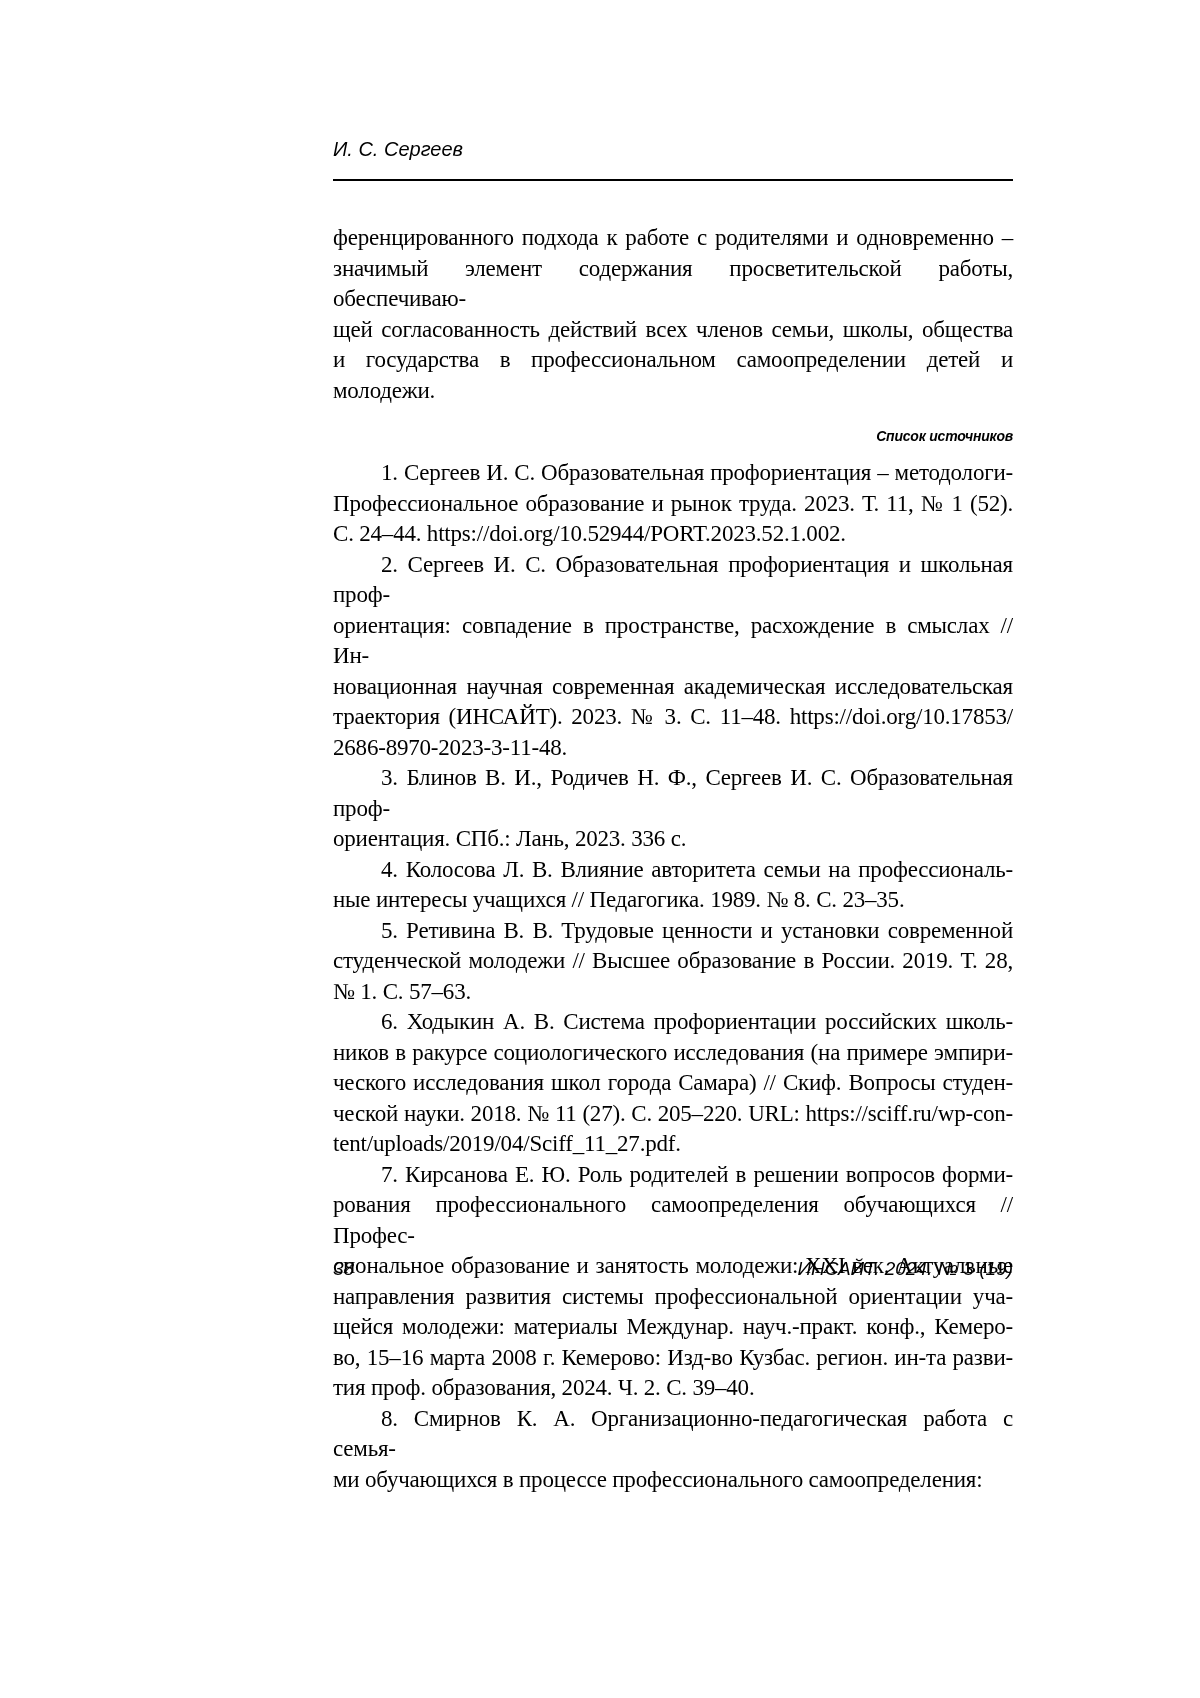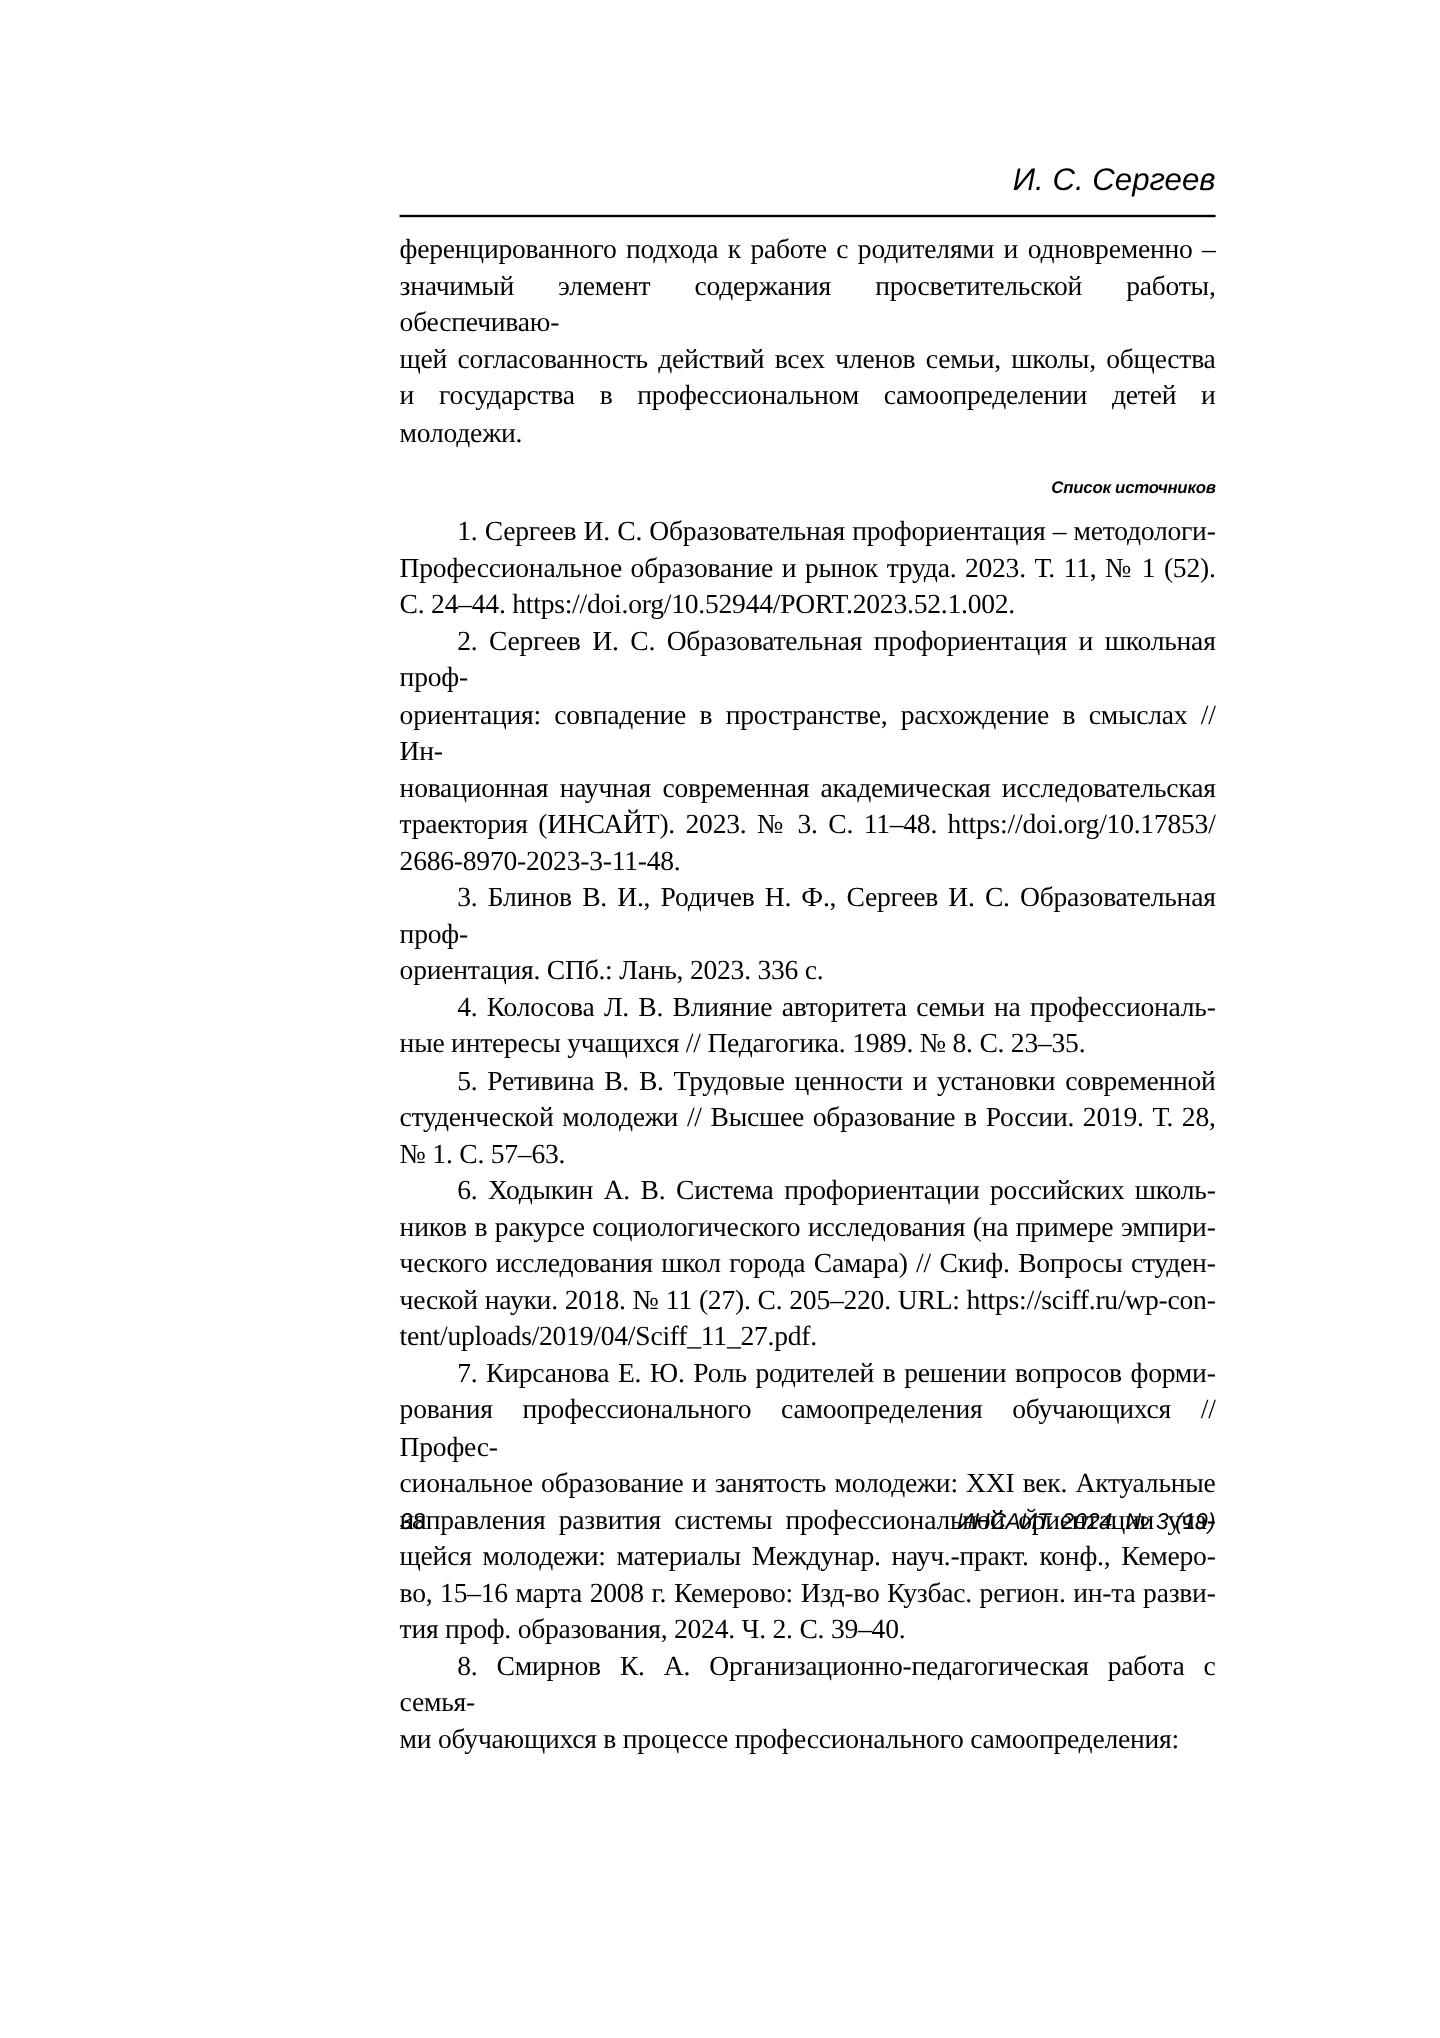--- a/index.html
+++ b/index.html
@@ -11,33 +11,33 @@
     color: #000000;
     overflow: hidden;
   }
   .content {
     position: absolute;
     left: 333px;
     top: 138px;
     width: 680px;
   }
   .running-head {
-    text-align: right;
+    text-align: left;
     font-family: "Liberation Sans", sans-serif;
     font-style: italic;
-    font-size: 26px;
+    font-size: 20px;
     line-height: 22px;
   }
   .rule {
     height: 0;
     border-bottom: 2px solid #000000;
     margin-top: 19px;
   }
   .body-text {
-    margin-top: 12px;
+    margin-top: 42px;
     font-family: "Liberation Serif", serif;
     font-size: 23px;
     letter-spacing: -0.2px;
   }
   .line {
     line-height: 30.5px;
     text-align: justify;
     white-space: normal;
   }
   .jl { text-align-last: justify; }

